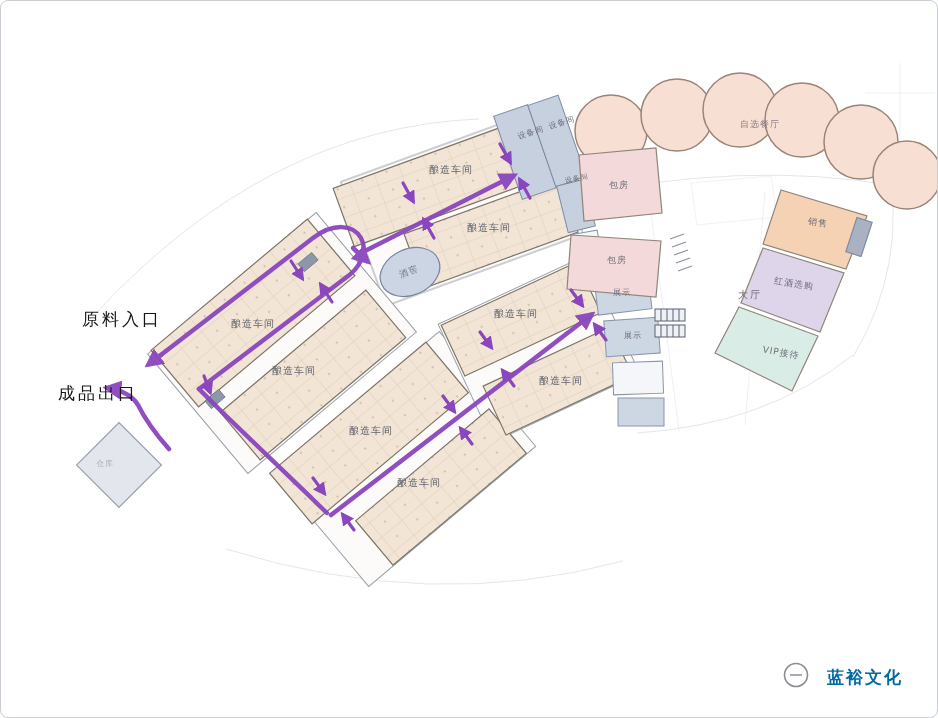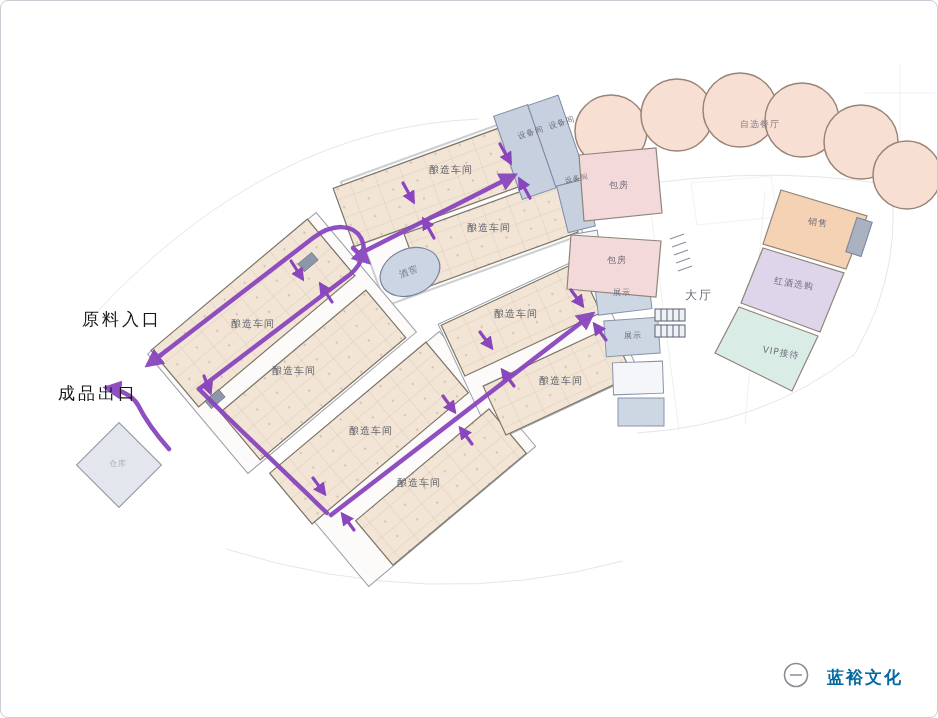--- a/index.html
+++ b/index.html
@@ -165,24 +165,24 @@
   <div class="lbl small-lbl" style="left:530px;top:132px;transform:translate(-50%,-50%) rotate(-18deg);">设备间</div>
   <div class="lbl small-lbl" style="left:561px;top:122px;transform:translate(-50%,-50%) rotate(-18deg);">设备间</div>
   <div class="lbl small-lbl" style="left:576px;top:178px;font-size:7px;transform:translate(-50%,-50%) rotate(-12deg);">设备间</div>
 
   <div class="lbl small-lbl" style="left:618px;top:184px;font-size:9px;">包房</div>
   <div class="lbl small-lbl" style="left:616px;top:259px;font-size:9px;">包房</div>
 
   <div class="lbl small-lbl" style="left:621px;top:292px;">展示</div>
   <div class="lbl small-lbl" style="left:632px;top:335px;">展示</div>
 
-  <div class="lbl small-lbl" style="left:698px;top:294px;font-size:12px;letter-spacing:2px;">大厅</div>
+  <div class="lbl small-lbl" style="left:749px;top:294px;font-size:10px;letter-spacing:2px;">大厅</div>
 
   <div class="lbl small-lbl" style="left:817px;top:222px;font-size:9px;transform:translate(-50%,-50%) rotate(8deg);">销售</div>
   <div class="lbl small-lbl" style="left:793px;top:283px;font-size:9px;transform:translate(-50%,-50%) rotate(9deg);">红酒选购</div>
   <div class="lbl small-lbl" style="left:780px;top:352px;font-size:9px;transform:translate(-50%,-50%) rotate(10deg);">VIP接待</div>
 
   <div class="lbl small-lbl" style="left:408px;top:271px;font-size:9px;color:#707a8e;transform:translate(-50%,-50%) rotate(-20deg);">酒窖</div>
-  <div class="lbl small-lbl" style="left:117px;top:463px;color:#aab0bc;">仓库</div>
+  <div class="lbl small-lbl" style="left:104px;top:463px;color:#aab0bc;">仓库</div>
 
   <div class="lbl logo-lbl" style="left:864px;top:676px;">蓝裕文化</div>
 
 </div>
 
 </body></html>

